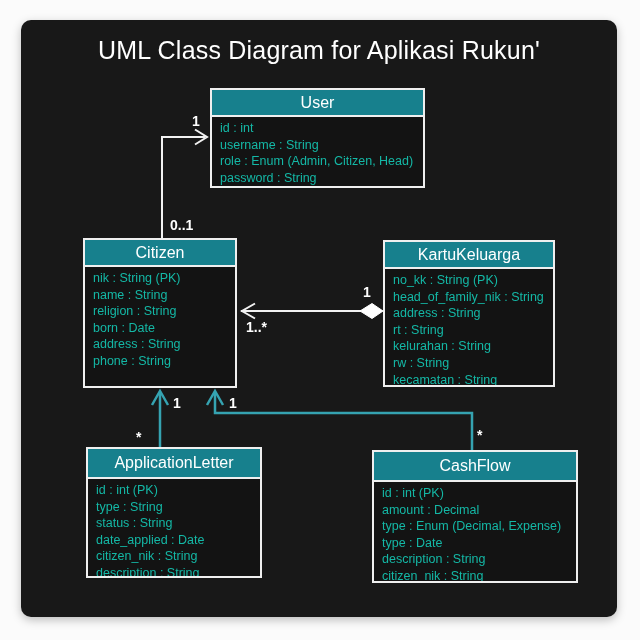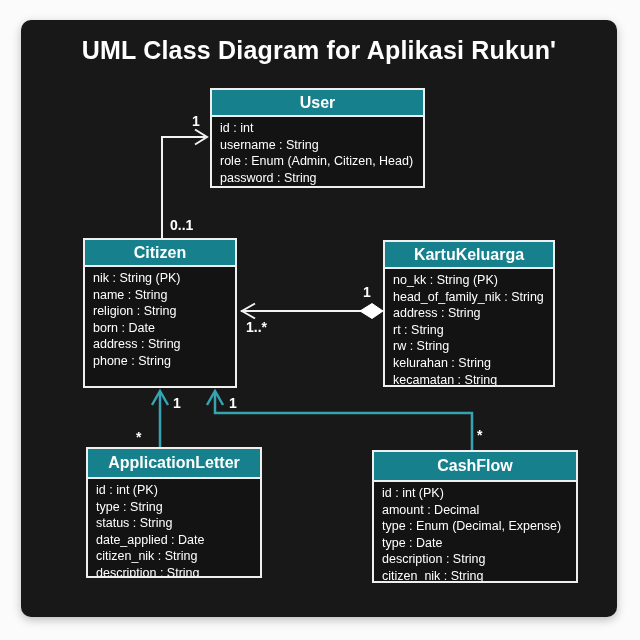--- a/index.html
+++ b/index.html
@@ -21,50 +21,50 @@
     box-shadow: 0 3px 10px rgba(0,0,0,0.25);
     overflow: hidden;
   }
   .title {
     position: absolute;
     left: 0; top: 16px;
     width: 100%;
     text-align: center;
     color: #ffffff;
     font-size: 25px;
-    font-weight: 700;
+    font-weight: 400;
     letter-spacing: 0.2px;
   }
   .cls {
     position: absolute;
     box-sizing: border-box;
     border: 2px solid #efefef;
     background: #131313;
     display: flex;
     flex-direction: column;
   }
   .cls-header {
     box-sizing: border-box;
     height: 27px;
     background: #17808d;
     border-bottom: 2px solid #efefef;
     color: #ffffff;
     font-size: 16px;
-    font-weight: 700;
+    font-weight: 400;
     text-align: center;
     line-height: 25px;
     flex: 0 0 auto;
   }
   .cls-attrs {
     flex: 1 1 auto;
     padding: 3px 8px 2px 8px;
     overflow: hidden;
   }
   .attr {
-    color: #ffffff;
+    color: #14b8a6;
     font-size: 12.5px;
     line-height: 16.6px;
     white-space: nowrap;
   }
   svg.wires {
     position: absolute;
     left: 0; top: 0;
     width: 640px; height: 640px;
     pointer-events: none;
   }
@@ -105,22 +105,22 @@
     </div>
   </div>
 
   <div class="cls" style="left:383px; top:240px; width:172px; height:147px;">
     <div class="cls-header">KartuKeluarga</div>
     <div class="cls-attrs">
       <div class="attr">no_kk : String (PK)</div>
       <div class="attr">head_of_family_nik : String</div>
       <div class="attr">address : String</div>
       <div class="attr">rt : String</div>
+      <div class="attr">kelurahan : String</div>
       <div class="attr">rw : String</div>
-      <div class="attr">kelurahan : String</div>
       <div class="attr">kecamatan : String</div>
     </div>
   </div>
 
   <div class="cls" style="left:86px; top:447px; width:176px; height:131px;">
     <div class="cls-header" style="height:30px; line-height:28px;">ApplicationLetter</div>
     <div class="cls-attrs">
       <div class="attr">id : int (PK)</div>
       <div class="attr">type : String</div>
       <div class="attr">status : String</div>

